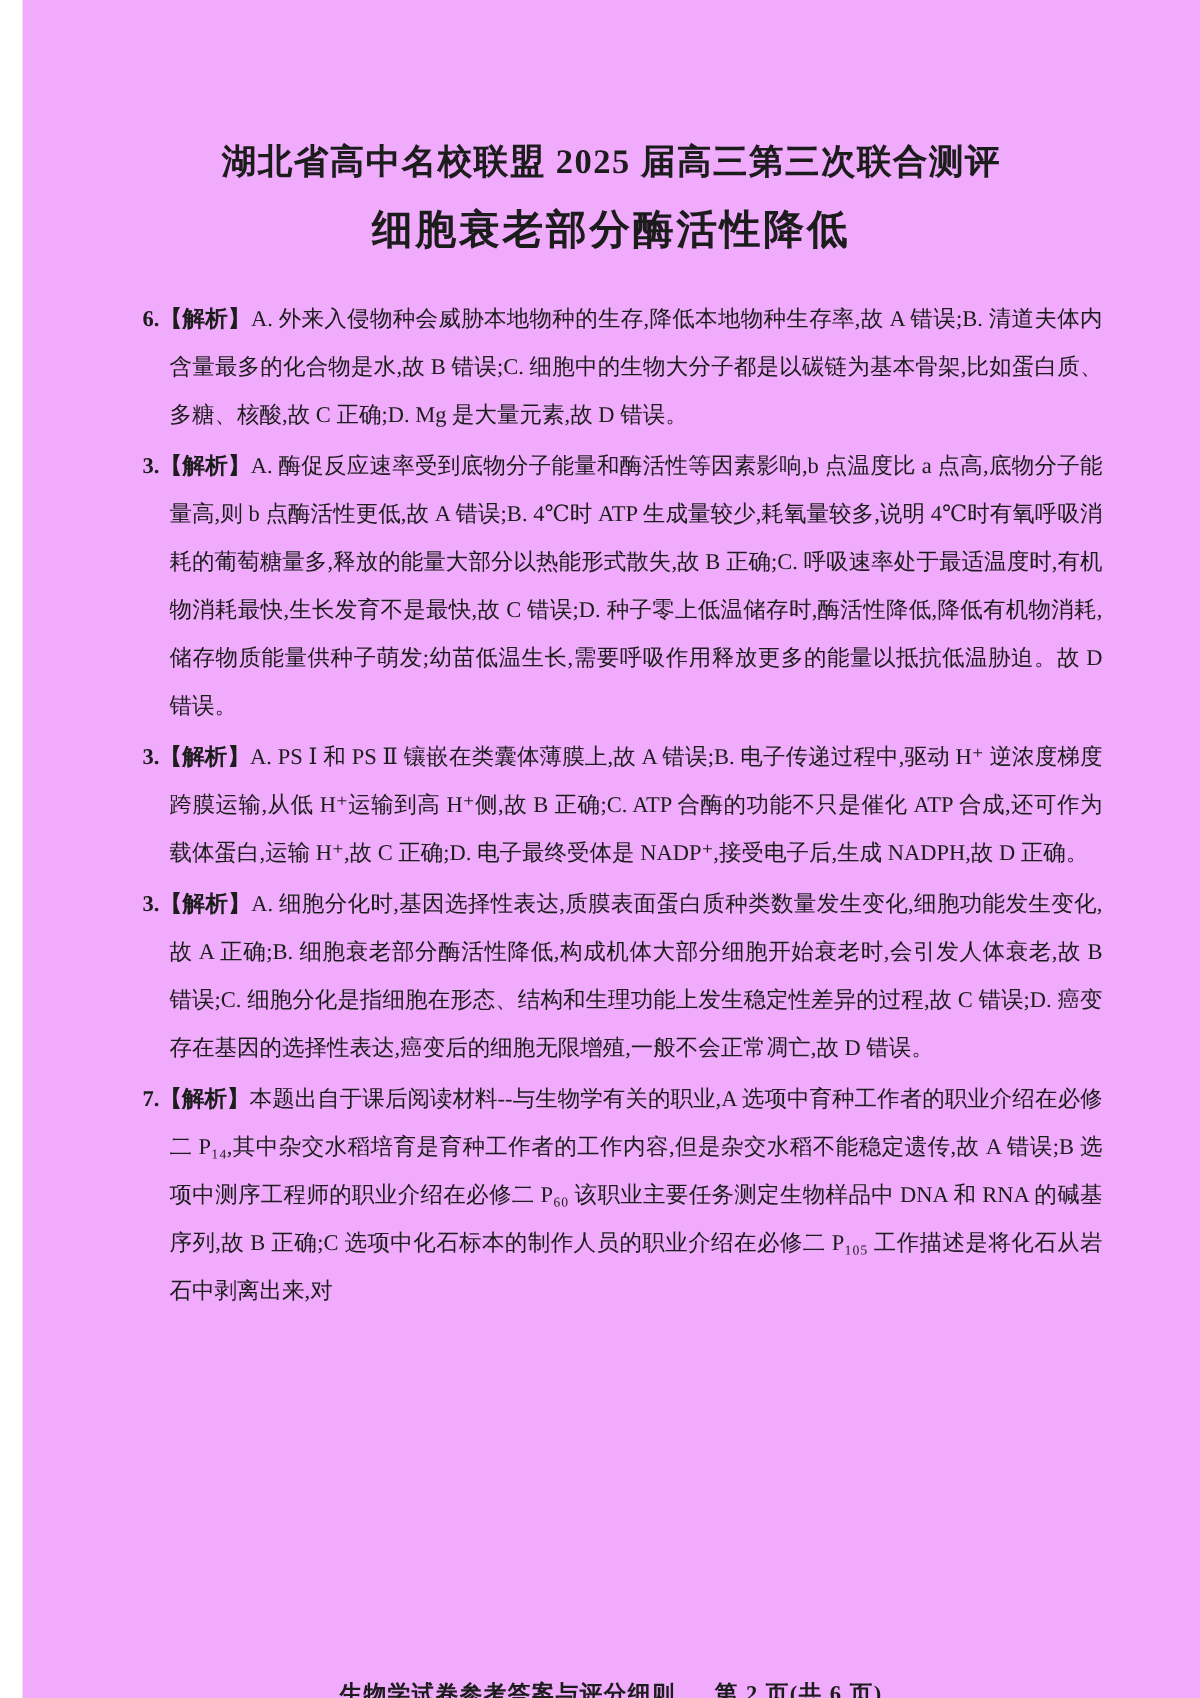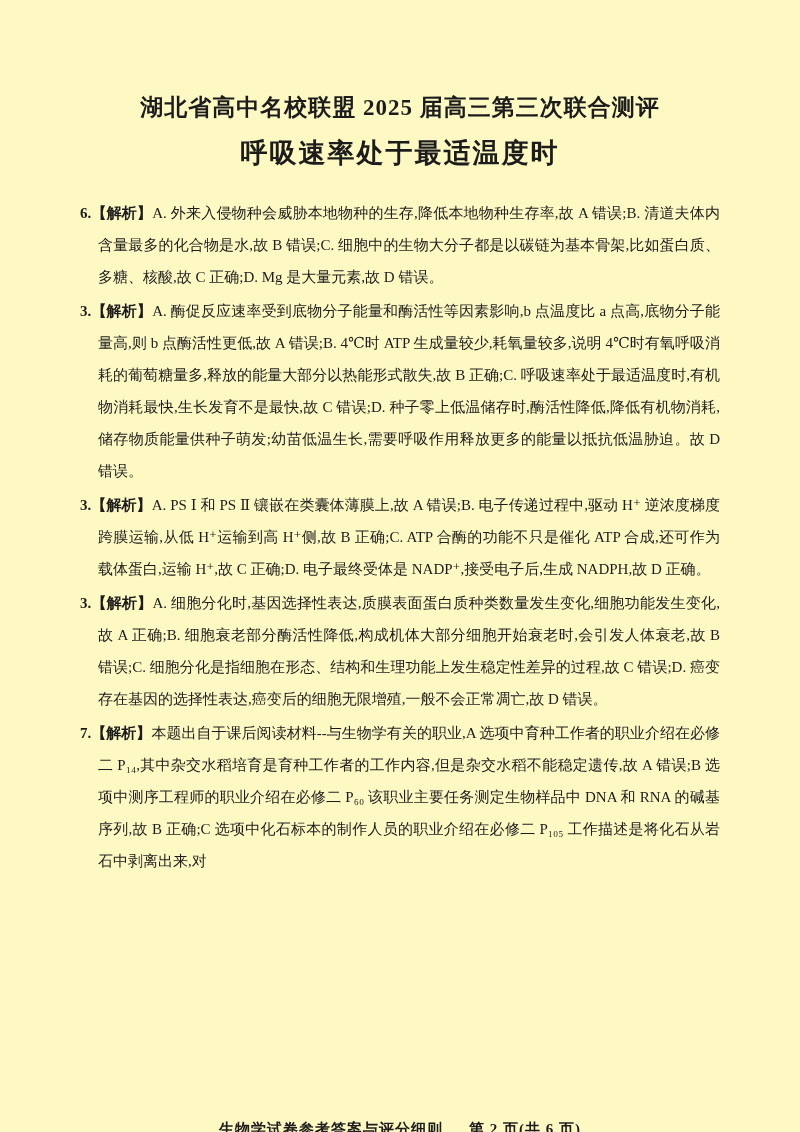--- a/index.html
+++ b/index.html
@@ -11,21 +11,22 @@
     width: 800px;
     height: 1132px;
     position: relative;
     font-family: "Liberation Serif", "DejaVu Serif", serif;
     color: #1c1c1c;
     overflow: hidden;
   }
   .page {
     position: absolute;
     inset: 0;
-    background: #fef9c3;
+    background: #f0abfc;
+    margin-left: 15px;
   }
   .title {
     margin: 92px 0 0 0;
     text-align: center;
     font-size: 23px;
     font-weight: 700;
     letter-spacing: 1px;
     font-family: "Liberation Serif", "DejaVu Serif", serif;
   }
   .subtitle {
@@ -67,21 +68,21 @@
     display: inline-block;
     width: 26px;
   }
 </style>
 </head>
 <body>
 
 <div class="page">
 
   <h1 class="title">湖北省高中名校联盟 2025 届高三第三次联合测评</h1>
-  <h2 class="subtitle">呼吸速率处于最适温度时</h2>
+  <h2 class="subtitle">细胞衰老部分酶活性降低</h2>
 
   <main class="content">
 
     <p class="item"><span class="prefix">6.【解析】</span><span>A. 外来入侵物种会威胁本地物种的生存,降低本地物种生存率,故 A 错误;B. 清道夫体内含量最多的化合物是水,故 B 错误;C. 细胞中的生物大分子都是以碳链为基本骨架,比如蛋白质、多糖、核酸,故 C 正确;D. Mg 是大量元素,故 D 错误。</span></p>
 
     <p class="item"><span class="prefix">3.【解析】</span><span>A. 酶促反应速率受到底物分子能量和酶活性等因素影响,b 点温度比 a 点高,底物分子能量高,则 b 点酶活性更低,故 A 错误;B. 4℃时 ATP 生成量较少,耗氧量较多,说明 4℃时有氧呼吸消耗的葡萄糖量多,释放的能量大部分以热能形式散失,故 B 正确;C. 呼吸速率处于最适温度时,有机物消耗最快,生长发育不是最快,故 C 错误;D. 种子零上低温储存时,酶活性降低,降低有机物消耗,储存物质能量供种子萌发;幼苗低温生长,需要呼吸作用释放更多的能量以抵抗低温胁迫。故 D 错误。</span></p>
 
     <p class="item"><span class="prefix">3.【解析】</span><span>A. PS Ⅰ 和 PS Ⅱ 镶嵌在类囊体薄膜上,故 A 错误;B. 电子传递过程中,驱动 H⁺ 逆浓度梯度跨膜运输,从低 H⁺运输到高 H⁺侧,故 B 正确;C. ATP 合酶的功能不只是催化 ATP 合成,还可作为载体蛋白,运输 H⁺,故 C 正确;D. 电子最终受体是 NADP⁺,接受电子后,生成 NADPH,故 D 正确。</span></p>
 
 

